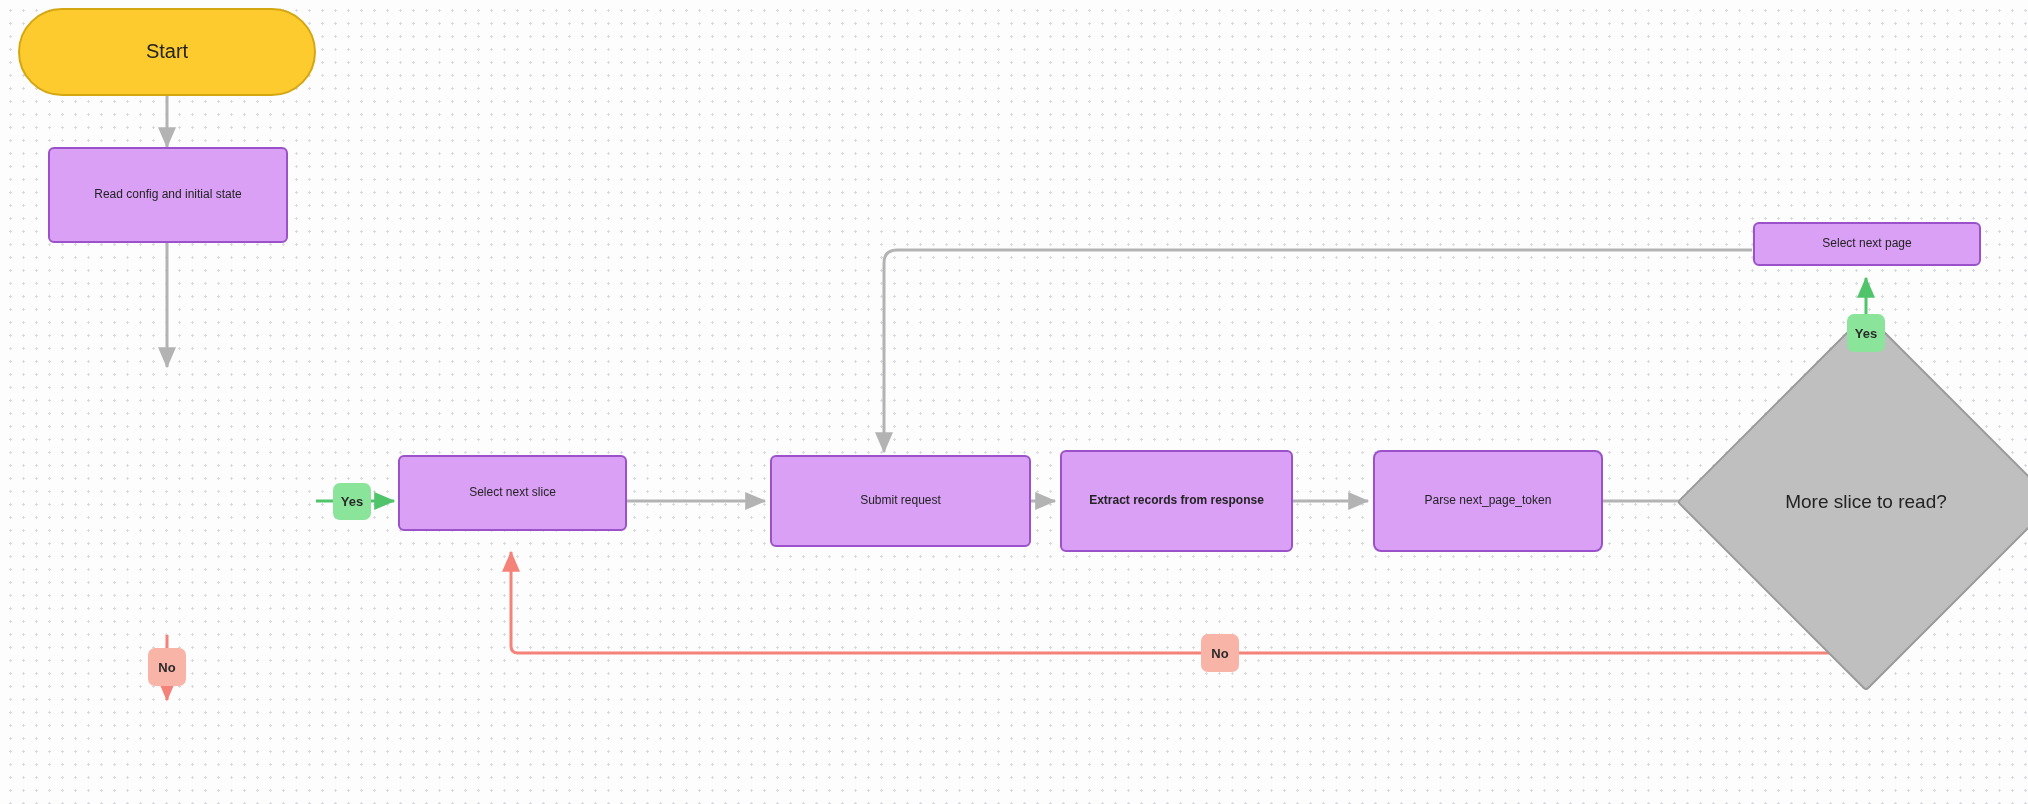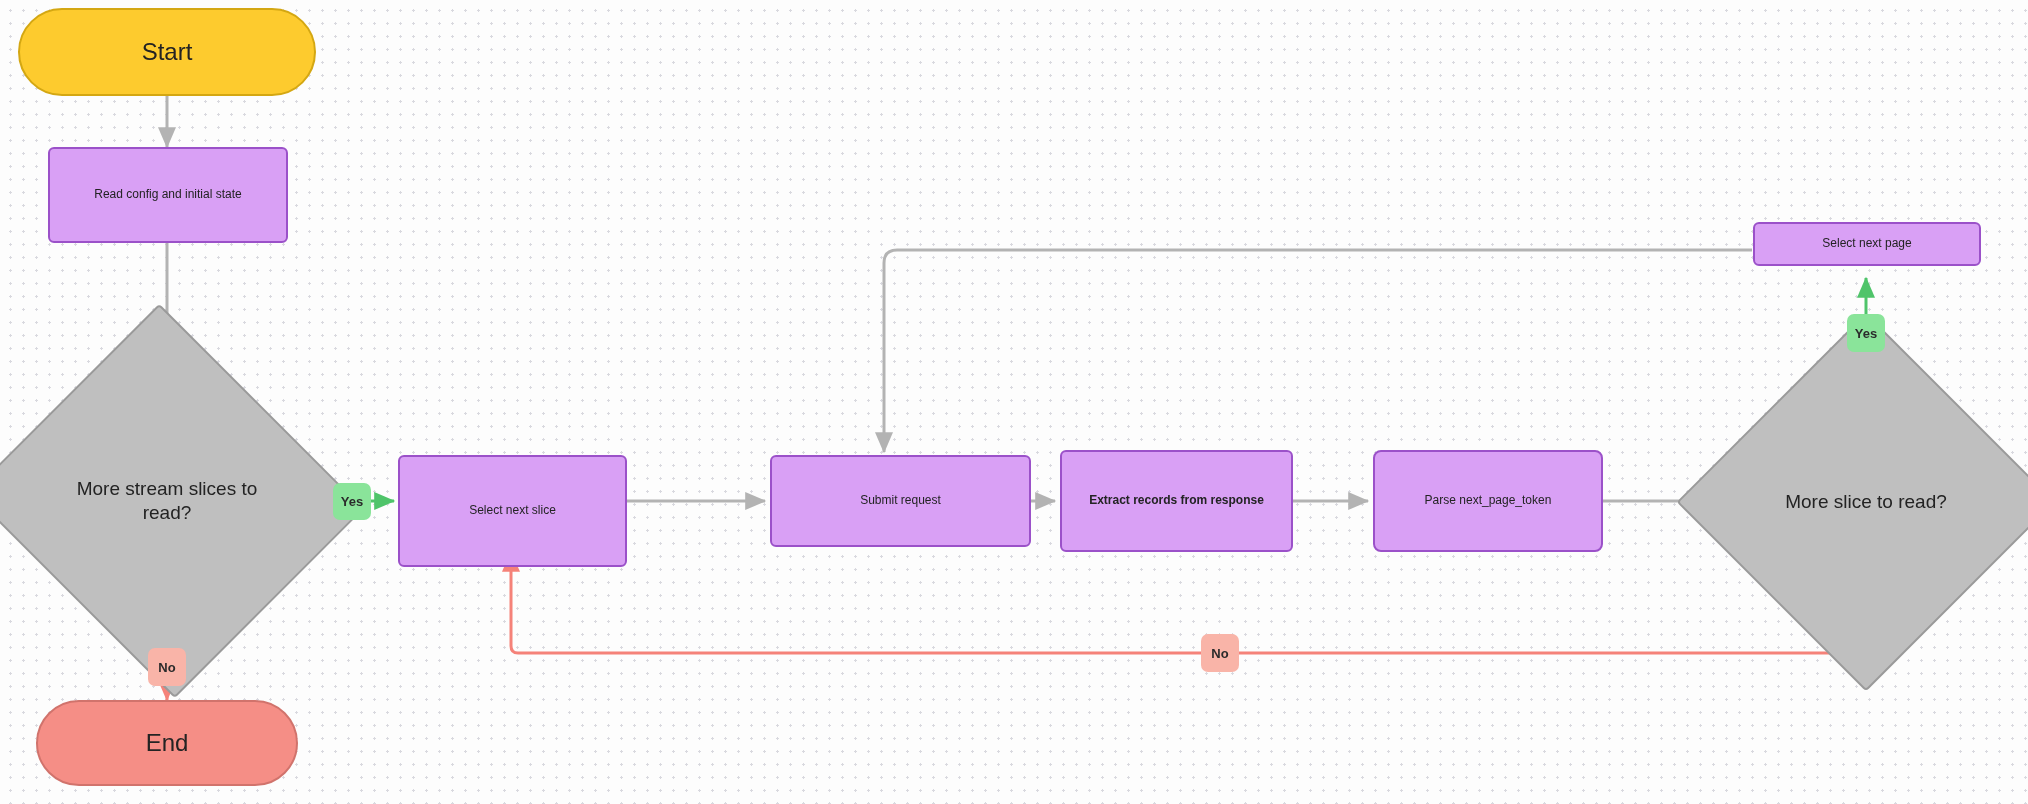--- a/index.html
+++ b/index.html
@@ -39,21 +39,21 @@
     text-align: center;
     color: #232323;
     line-height: 1.28;
     z-index: 5;
   }
 
   .node-terminal {
     border-radius: 999px;
     border-width: 2px;
     border-style: solid;
-    font-size: 24px;
+    font-size: 20px;
   }
   .node-process {
     border-radius: 6px;
     border-width: 2px;
     border-style: solid;
     font-size: 12px;
     padding: 4px 10px;
   }
   .node-decision {
     border: none;
@@ -138,30 +138,23 @@
   </svg>
 
   <div class="node node-terminal" style="left:18px; top:8px; width:298px; height:88px; background:#fdcb2e; border-color:#d4a712;">
     <span>Start</span>
   </div>
 
   <div class="node node-process" style="left:48px; top:147px; width:240px; height:96px; background:#d9a0f5; border-color:#9b51c9;">
     <span>Read config and initial state</span>
   </div>
 
-  <div class="node node-decision" style="left:22px; top:367px; width:290px; height:268px;">
-    <span class="diamond-shape"></span>
-    <span class="diamond-label">More stream slices to read?</span>
-  </div>
 
-  <div class="node node-terminal" style="left:36px; top:700px; width:262px; height:86px; background:#f58e86; border-color:#d1736c;">
-    <span>End</span>
-  </div>
 
-  <div class="node node-process" style="left:398px; top:455px; width:229px; height:112px; background:#d9a0f5; border-color:#9b51c9;">
+  <div class="node node-process" style="left:398px; top:455px; width:229px; height:76px; background:#d9a0f5; border-color:#9b51c9;">
     <span>Select next slice</span>
   </div>
 
   <div class="node node-process" style="left:770px; top:455px; width:261px; height:92px; background:#d9a0f5; border-color:#9b51c9;">
     <span>Submit request</span>
   </div>
 
   <div class="node node-process" style="left:1060px; top:450px; width:233px; height:102px; background:#d9a0f5; border-color:#9b51c9;font-weight:bold;">
     <span>Extract records from response</span>
   </div>

